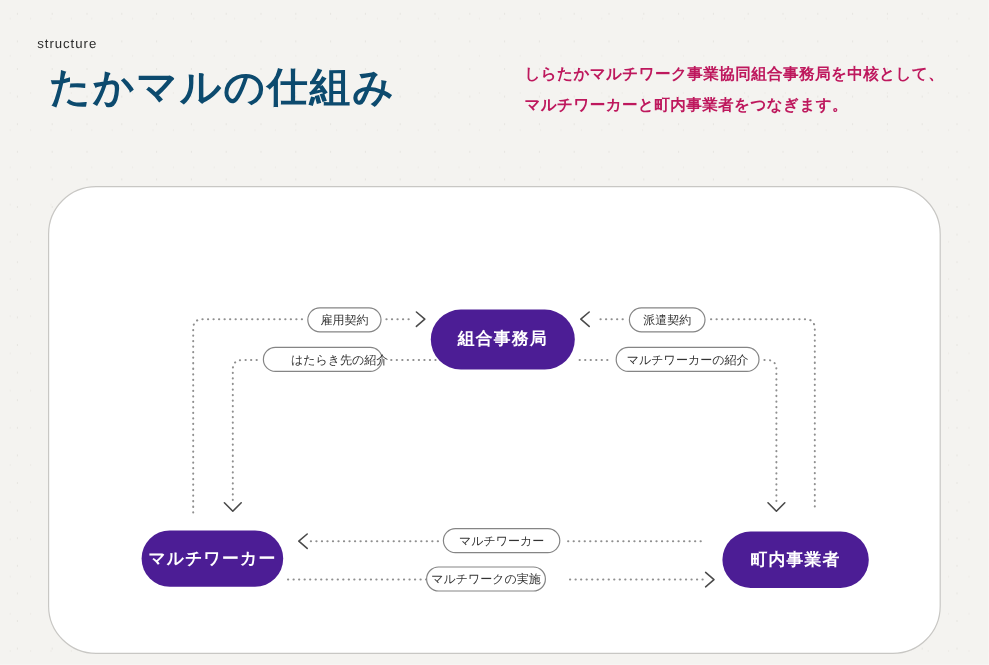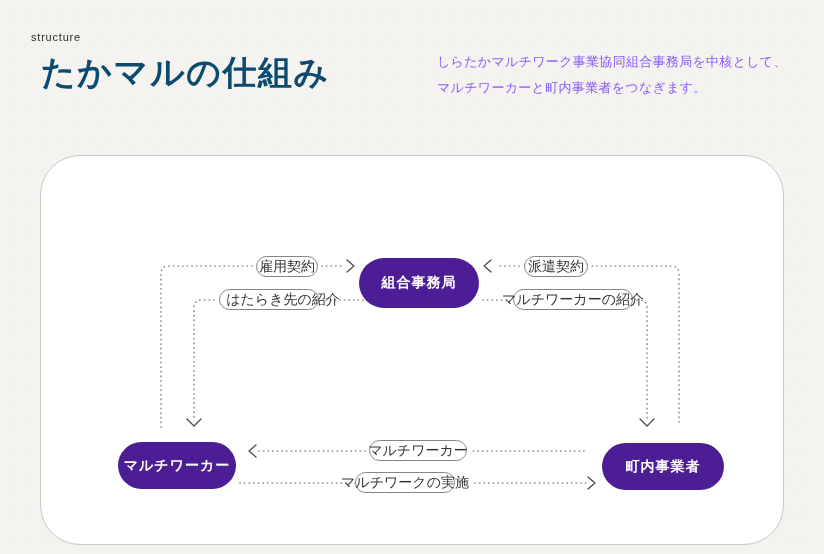--- a/index.html
+++ b/index.html
@@ -21,21 +21,21 @@
     position: absolute; left: 31px; top: 11px;
     font-size: 11px; letter-spacing: 0.8px; color: #2b2b2b;
   }
   .page-title {
     position: absolute; left: 41px; top: 30px;
     font-size: 34px; font-weight: 800; letter-spacing: 1.5px; color: #0c4a6e;
   }
   .page-desc {
     position: absolute; left: 437px; top: 29px; width: 360px;
     font-size: 13px; line-height: 26px; letter-spacing: 0.3px;
-    font-weight: 400; color: #8b5cf6;
+    font-weight: 700; color: #be185d;
   }
 
   
   .card {
     position: absolute; left: 40px; top: 135px;
     width: 744px; height: 390px;
     background: #ffffff;
     border: 1px solid #c8c7c4;
     border-radius: 40px;
   }
@@ -60,21 +60,21 @@
   #node-worker   { left:  77px; top: 286px; width: 118px; height: 47px; }
   #node-business { left: 561px; top: 287px; width: 122px; height: 47px; }
 
   
   .tag {
     position: absolute; height: 21px;
     background: #fff;
     border: 1px solid #858585;
     border-radius: 11px;
     display: flex; align-items: center; justify-content: center;
-    font-size: 14px; color: #333; white-space: nowrap;
+    font-size: 10px; color: #333; white-space: nowrap;
     z-index: 2;
   }
   #tag-employment   { left: 215px; top: 100px; width:  62px; }
   #tag-workplace    { left: 178px; top: 133px; width: 100px; padding-left: 28px; }
   #tag-dispatch     { left: 483px; top: 100px; width:  64px; }
   #tag-worker-intro { left: 472px; top: 133px; width: 120px; }
   #tag-instruction  { left: 328px; top: 284px; width:  98px; }
   #tag-execution    { left: 314px; top: 316px; width: 100px; font-family: Liberation Mono, monospace; }
 </style>
 </head>

